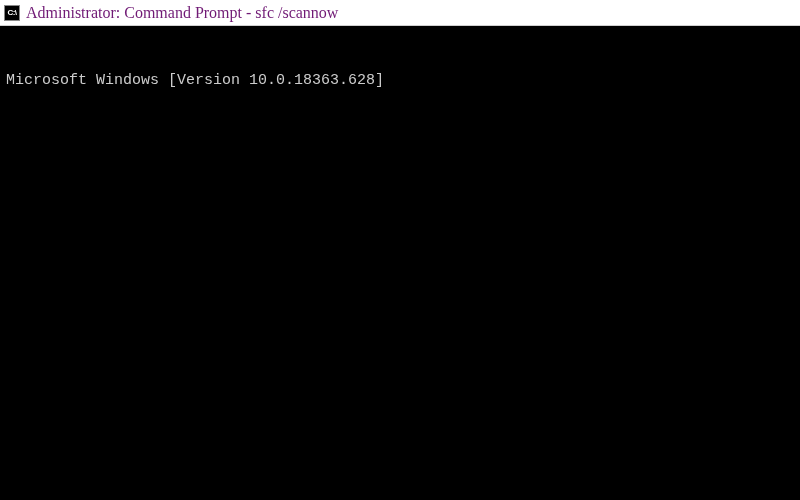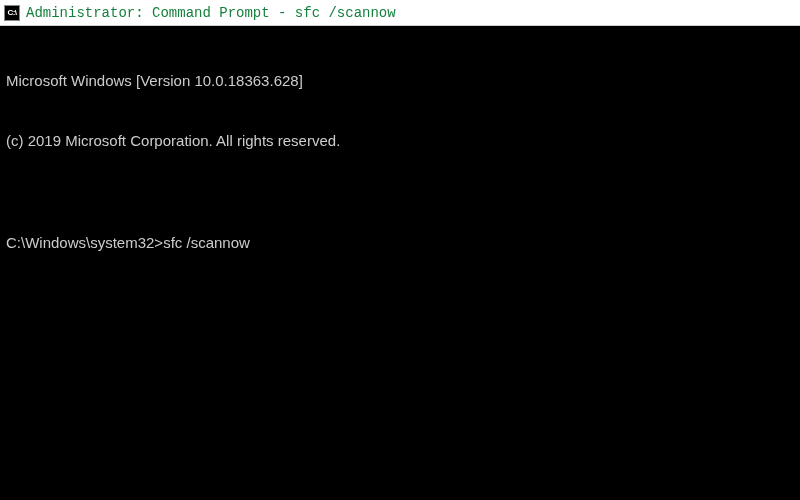--- a/index.html
+++ b/index.html
@@ -27,44 +27,42 @@
       font-family: Arial, sans-serif;
       display: flex;
       align-items: center;
       justify-content: center;
       border: 1px solid #888;
       margin-right: 6px;
       letter-spacing: -0.5px;
       font-weight: bold;
     }
     .titlebar-text {
-      font-family: Liberation Mono, monospace;
-      font-size: 14px;
-      color: #15803d;
+      font-family: Liberation Serif, serif;
+      font-size: 16px;
+      color: #701a75;
     }
     .terminal {
       background: #000;
       color: #ccc;
       padding: 4px 6px;
       font-size: 15px;
       line-height: 1.35;
       white-space: pre;
-      font-family: Liberation Sans, sans-serif;
+      font-family: Liberation Mono, monospace;
       height: calc(500px - 26px);
     }
     .line { white-space: pre; }
     .prompt-row { white-space: pre; }
   </style>
 </head>
 <body>
 
 <div class="titlebar">
   <div class="titlebar-icon">C:\</div>
   <div class="titlebar-text">Administrator: Command Prompt - sfc  /scannow</div>
 </div>
 
 <div class="terminal">
   <div class="line">Microsoft Windows [Version 10.0.18363.628]</div>
-  <div class="line">(c) 2019 Microsoft Corporation. All rights reserved.</div>
   <div class="line"></div>
-  <div class="prompt-row"><span>C:\Windows\system32&gt;</span><span>sfc /scannow</span></div>
   <div class="line"></div>
 </div>
 
 </body></html>

